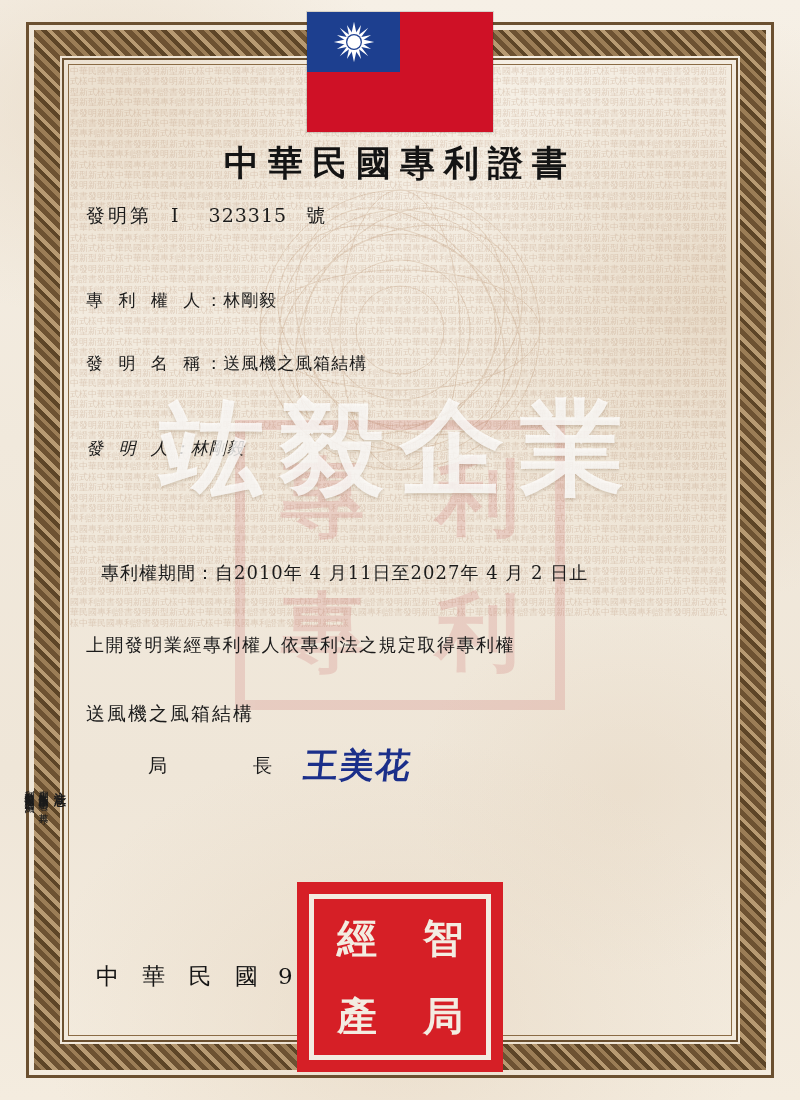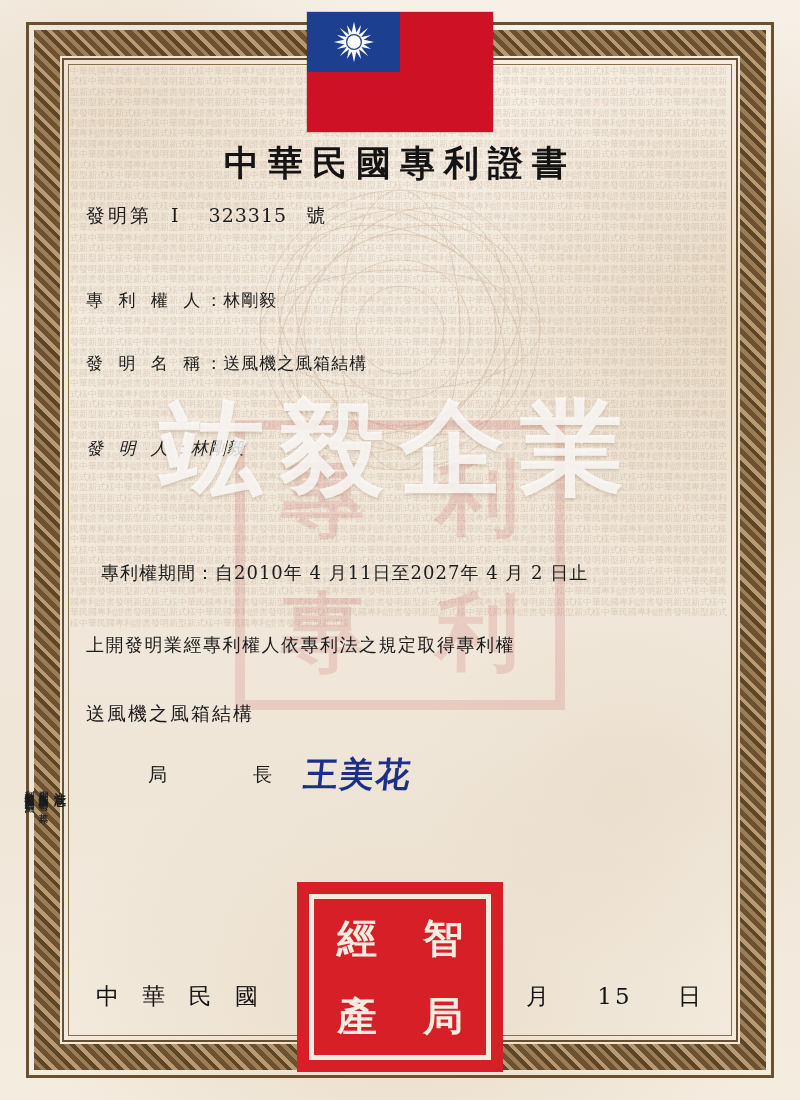--- a/index.html
+++ b/index.html
@@ -233,21 +233,21 @@
   .field .val { letter-spacing: 1px; }
 
   .row-name   { margin-top: 36px; }
   .row-owner  { margin-top: 58px; }
   .row-inventor { margin-top: 58px; font-style: italic; }
   .row-period { margin-top: 96px; font-size: 18px; margin-left: 15px; }
   .row-clause { margin-top: 44px; font-size: 18px; letter-spacing: 1.5px; }
   .row-bureau { margin-top: 38px; font-size: 19px; letter-spacing: 2px; }
 
   .director-line {
-    margin-top: 23px;
+    margin-top: 14px;
     padding-left: 62px;
     font-size: 19px;
     letter-spacing: 2px;
     display: flex;
     align-items: center;
   }
   .director-label { letter-spacing: 16px; }
   .director-sign {
     margin-left: 16px;
     color: #1b2f8a;
@@ -256,24 +256,23 @@
     font-size: 34px;
     letter-spacing: 2px;
     transform: skewX(-6deg);
   }
 
   
   .date-line {
     position: absolute;
     left: 96px;
     right: 96px;
-    bottom: 88px;
+    bottom: 108px;
     display: flex;
     align-items: baseline;
-    justify-content: space-between;
     font-size: 23px;
     letter-spacing: 3px;
     color: #141414;
     gap: 12px;
   }
   .date-line .era { letter-spacing: 8px; }
 
   
   .note {
     position: absolute;

